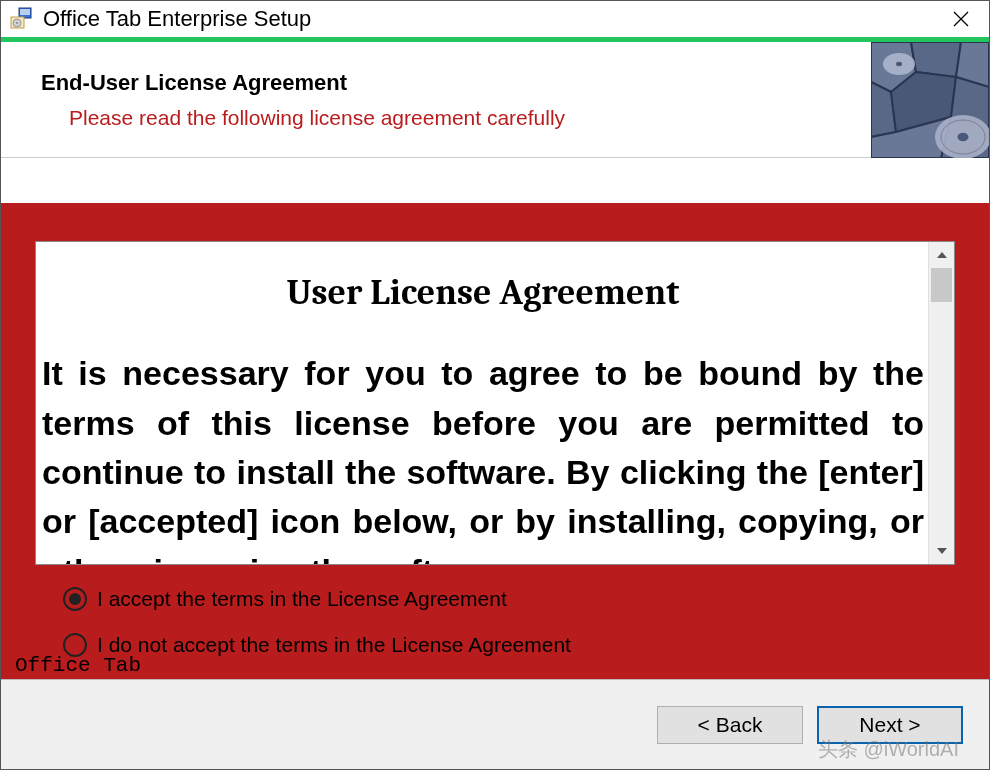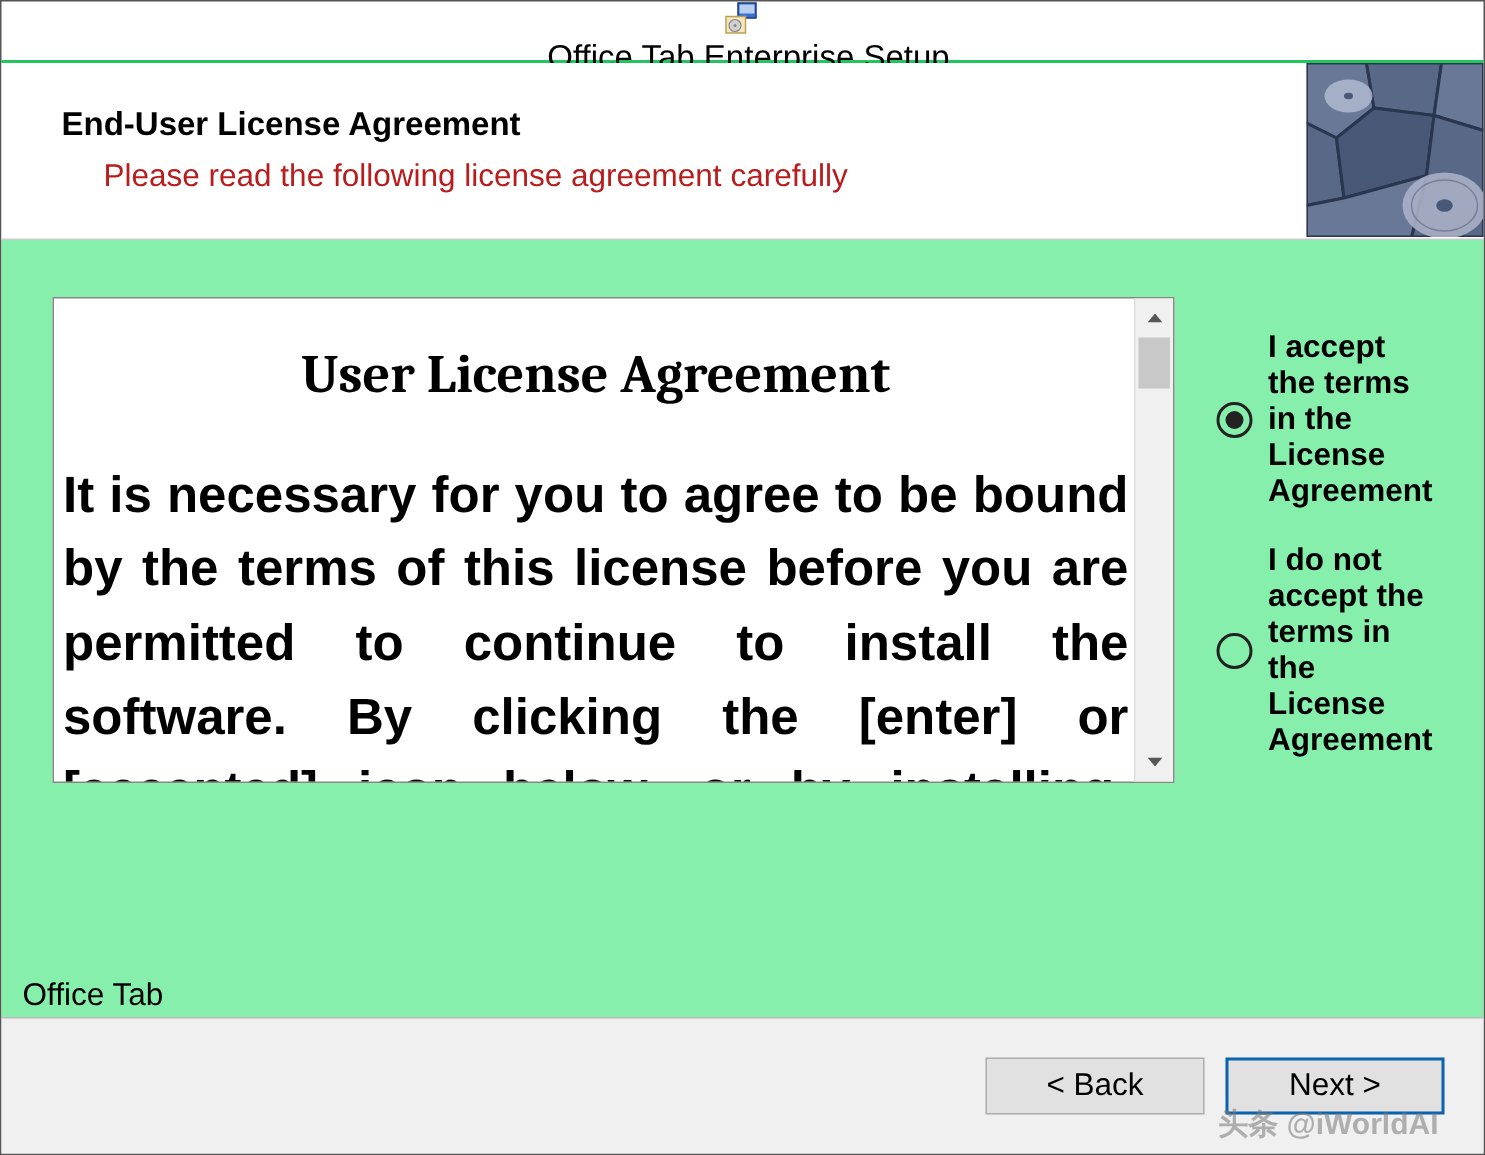--- a/index.html
+++ b/index.html
@@ -16,22 +16,21 @@
       border: 1px solid #555;
       background: #fff;
       display: flex;
       flex-direction: column;
     }
     .titlebar {
       height: 41px;
       display: flex;
       align-items: center;
       padding: 0 0 0 8px;
-      border-bottom: 2px solid #22c55e;
-      flex-direction: column;
+      border-bottom: 5px solid #22c55e;
     }
     .titlebar-icon {
       width: 24px; height: 24px;
       margin-right: 10px;
       flex-shrink: 0;
     }
     .titlebar-title {
       font-size: 22px;
       flex: 1;
       color: #000;
@@ -68,24 +67,26 @@
     }
     .header-image {
       width: 118px; height: 116px;
       background: #5a6a8a;
       position: absolute;
       right: 0; top: 0;
       overflow: hidden;
     }
     .content {
       flex: 1;
-      background: #86efac;
+      background: #b91c1c;
       padding: 38px 34px 0 34px;
       display: flex;
-      position: relative;
+      flex-direction: column;
+      position: relative;
+      margin-top: 45px;
     }
     .license-container {
       background: #fff;
       border: 1px solid #888;
       height: 324px;
       display: flex;
       position: relative;
     }
     .license-text {
       flex: 1;
@@ -124,21 +125,20 @@
     }
     .scroll-track { flex: 1; position: relative; }
     .scroll-thumb {
       position: absolute;
       top: 0; left: 2px; right: 2px;
       height: 34px;
       background: #c8c8c8;
     }
     .radios {
       padding: 22px 0 0 28px;
-      font-weight: bold;
     }
     .radio-row {
       display: flex;
       align-items: center;
       margin-bottom: 22px;
       cursor: pointer;
     }
     .radio-circle {
       width: 24px; height: 24px;
       border: 2px solid #222;
@@ -157,20 +157,21 @@
     .radio-label {
       font-size: 21px;
       color: #000;
     }
     .brand-label {
       position: absolute;
       left: 14px;
       bottom: 2px;
       font-size: 21px;
       color: #000;
+      font-family: Liberation Mono, monospace;
     }
     .footer {
       height: 91px;
       border-top: 1px solid #bbb;
       background: #f0f0f0;
       display: flex;
       align-items: center;
       justify-content: flex-end;
       padding-right: 26px;
       gap: 14px;
@@ -188,21 +189,21 @@
     .btn.primary {
       border: 2px solid #0a64ad;
     }
     .watermark {
       position: absolute;
       right: 30px;
       bottom: 6px;
       font-size: 20px;
       color: rgba(120,120,120,0.55);
       pointer-events: none;
-      font-weight: 700;
+      font-weight: 400;
     }
   </style>
 </head>
 <body>
 
 <div class="window">
 
   <div class="titlebar">
     <span class="titlebar-icon">
       <svg viewBox="0 0 24 24">

